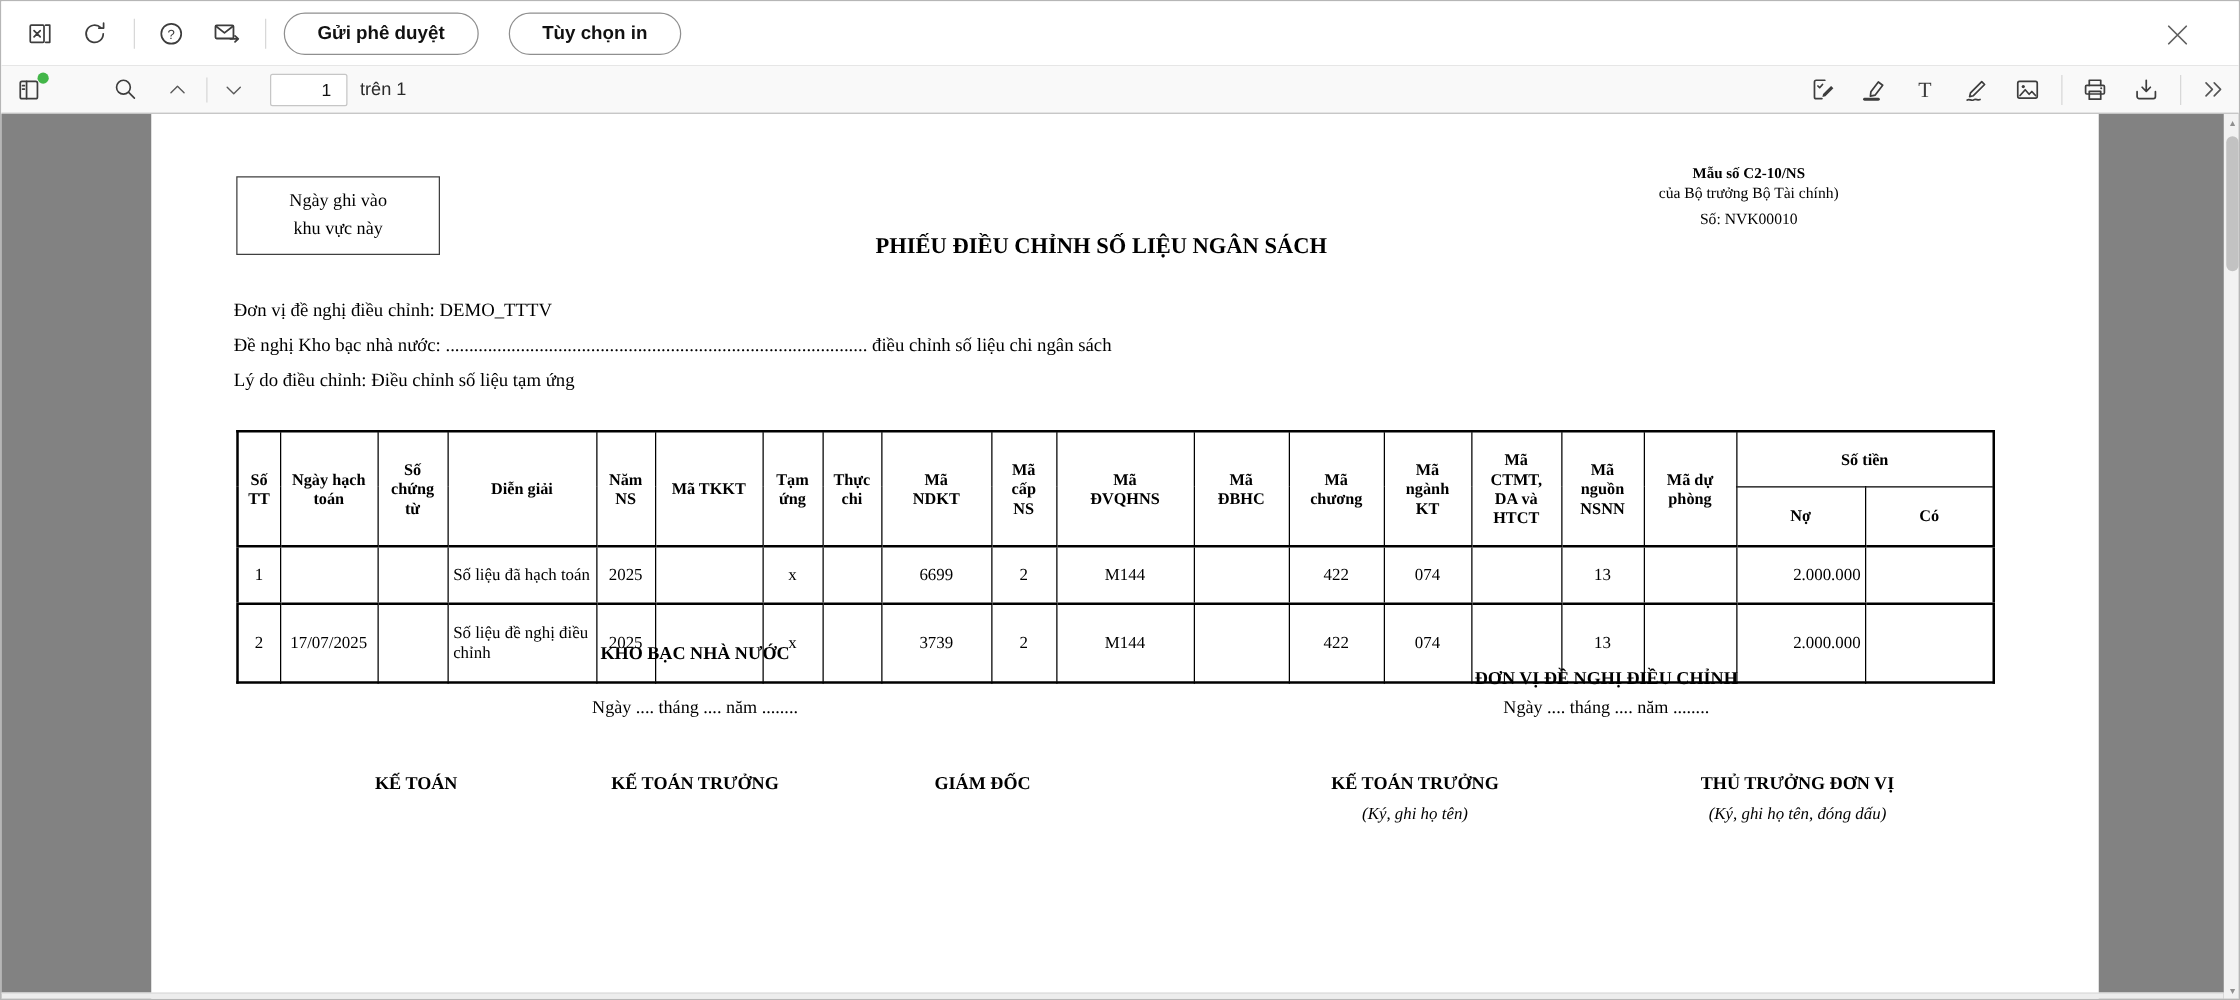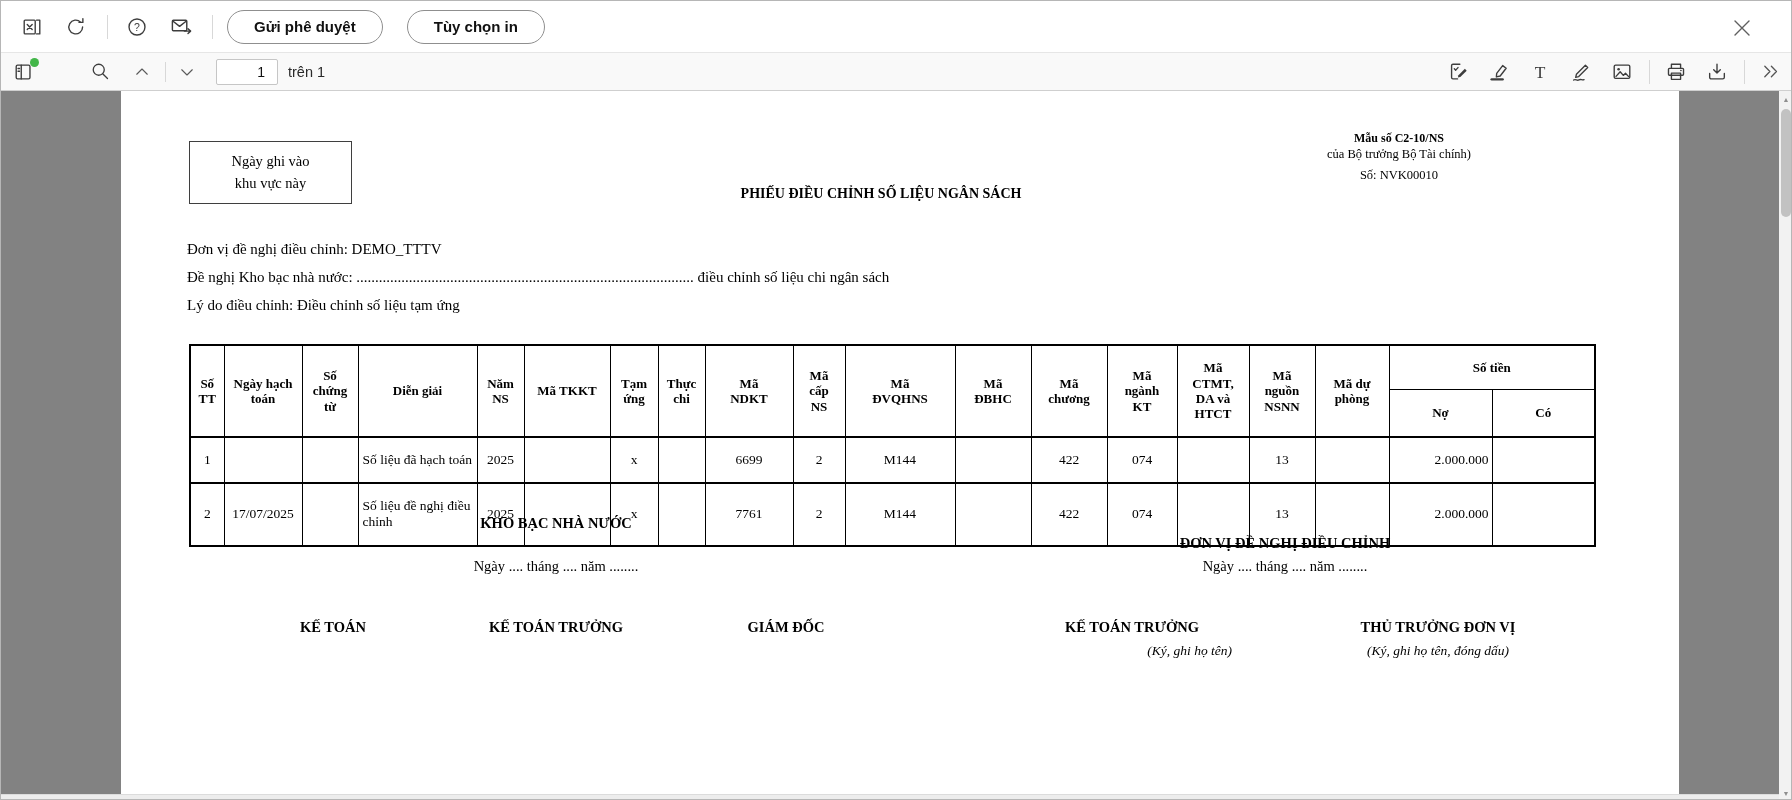--- a/index.html
+++ b/index.html
@@ -31,21 +31,21 @@
 
   
   .canvas { position:absolute; left:0; top:90px; width:1792px; height:710px; background:#828282; overflow:hidden; }
   .page { position:absolute; left:120px; top:0; width:1558px; height:710px; background:#ffffff; overflow:hidden; font-family:"Liberation Serif","DejaVu Serif",serif; color:#000; }
 
   .no-write-box { position:absolute; left:68px; top:50px; width:163px; height:63px; border:1px solid #3f3f3f; display:flex; align-items:center; justify-content:center; text-align:center; font-size:14.5px; line-height:1.45; white-space:pre-line; }
   .form-meta { position:absolute; left:1098px; top:40px; width:360px; text-align:center; }
   .form-number { font-size:12px; font-weight:bold; margin-bottom:0; }
   .form-ref { font-size:12.5px; line-height:1.32; }
   .form-serial { font-size:12.5px; margin-top:5px; }
-  .doc-title { position:absolute; left:440px; top:95px; width:640px; text-align:center; font-size:14px; font-weight:bold; }
+  .doc-title { position:absolute; left:440px; top:95px; width:640px; text-align:center; font-size:18px; font-weight:bold; }
   .info-line { position:absolute; left:66px; font-size:15px; white-space:nowrap; }
   .il-1 { top:150px; } .il-2 { top:178px; } .il-3 { top:206px; }
 
   table.adj { position:absolute; left:68px; top:253px; width:1405px; border-collapse:collapse; table-layout:fixed; border:2px solid #000; font-family:inherit; }
   table.adj th, table.adj td { border:1px solid #000; overflow:hidden; }
   table.adj th { font-size:13px; font-weight:bold; text-align:center; vertical-align:middle; line-height:1.18; white-space:pre-line; padding:2px 1px; }
   table.adj td { font-size:13.5px; text-align:center; vertical-align:middle; padding:2px 2px; line-height:1.2; }
   table.adj thead tr.h1 { height:44px; }
   table.adj thead tr.h2 { height:48px; }
   table.adj tbody tr.r1 { height:40px; }
@@ -312,21 +312,21 @@
           </tr>
           <tr class="r2">
             <td>2</td>
             <td>17/07/2025</td>
             <td></td>
             <td class="c-left">Số liệu đề nghị điều chỉnh</td>
             <td>2025</td>
             <td></td>
             <td>x</td>
             <td></td>
-            <td>7761</td>
+            <td>3739</td>
             <td>2</td>
             <td>M144</td>
             <td></td>
             <td>422</td>
             <td>074</td>
             <td></td>
             <td>13</td>
             <td></td>
             <td class="c-right">2.000.000</td>
             <td></td>
@@ -336,21 +336,21 @@
 
       <div class="sig sig-title" style="left:285px; top:424px; width:300px;">KHO BẠC NHÀ NƯỚC</div>
       <div class="sig sig-date" style="left:285px; top:467px; width:300px;">Ngày .... tháng .... năm ........</div>
       <div class="sig sig-title" style="left:994px; top:444px; width:340px;">ĐƠN VỊ ĐỀ NGHỊ ĐIỀU CHỈNH</div>
       <div class="sig sig-date" style="left:994px; top:467px; width:340px;">Ngày .... tháng .... năm ........</div>
 
       <div class="sig sig-title" style="left:132px;  top:528px; width:160px;">KẾ TOÁN</div>
       <div class="sig sig-title" style="left:335px;  top:528px; width:200px;">KẾ TOÁN TRƯỞNG</div>
       <div class="sig sig-title" style="left:585px;  top:528px; width:160px;">GIÁM ĐỐC</div>
       <div class="sig sig-title" style="left:911px;  top:528px; width:200px;">KẾ TOÁN TRƯỞNG</div>
-      <div class="sig sig-note" style="left:911px;  top:552px; width:200px;text-align:right;">(Ký, ghi họ tên)</div>
+      <div class="sig sig-note" style="left:911px;  top:552px; width:200px;">(Ký, ghi họ tên)</div>
       <div class="sig sig-title" style="left:1197px; top:528px; width:240px;">THỦ TRƯỞNG ĐƠN VỊ</div>
       <div class="sig sig-note" style="left:1197px; top:552px; width:240px;">(Ký, ghi họ tên, đóng dấu)</div>
     </div>
 
     <div class="vscroll">
       <div class="arrow up">▲</div>
       <div class="thumb"></div>
       <div class="arrow down">▼</div>
     </div>
     <div class="hscroll"></div>

